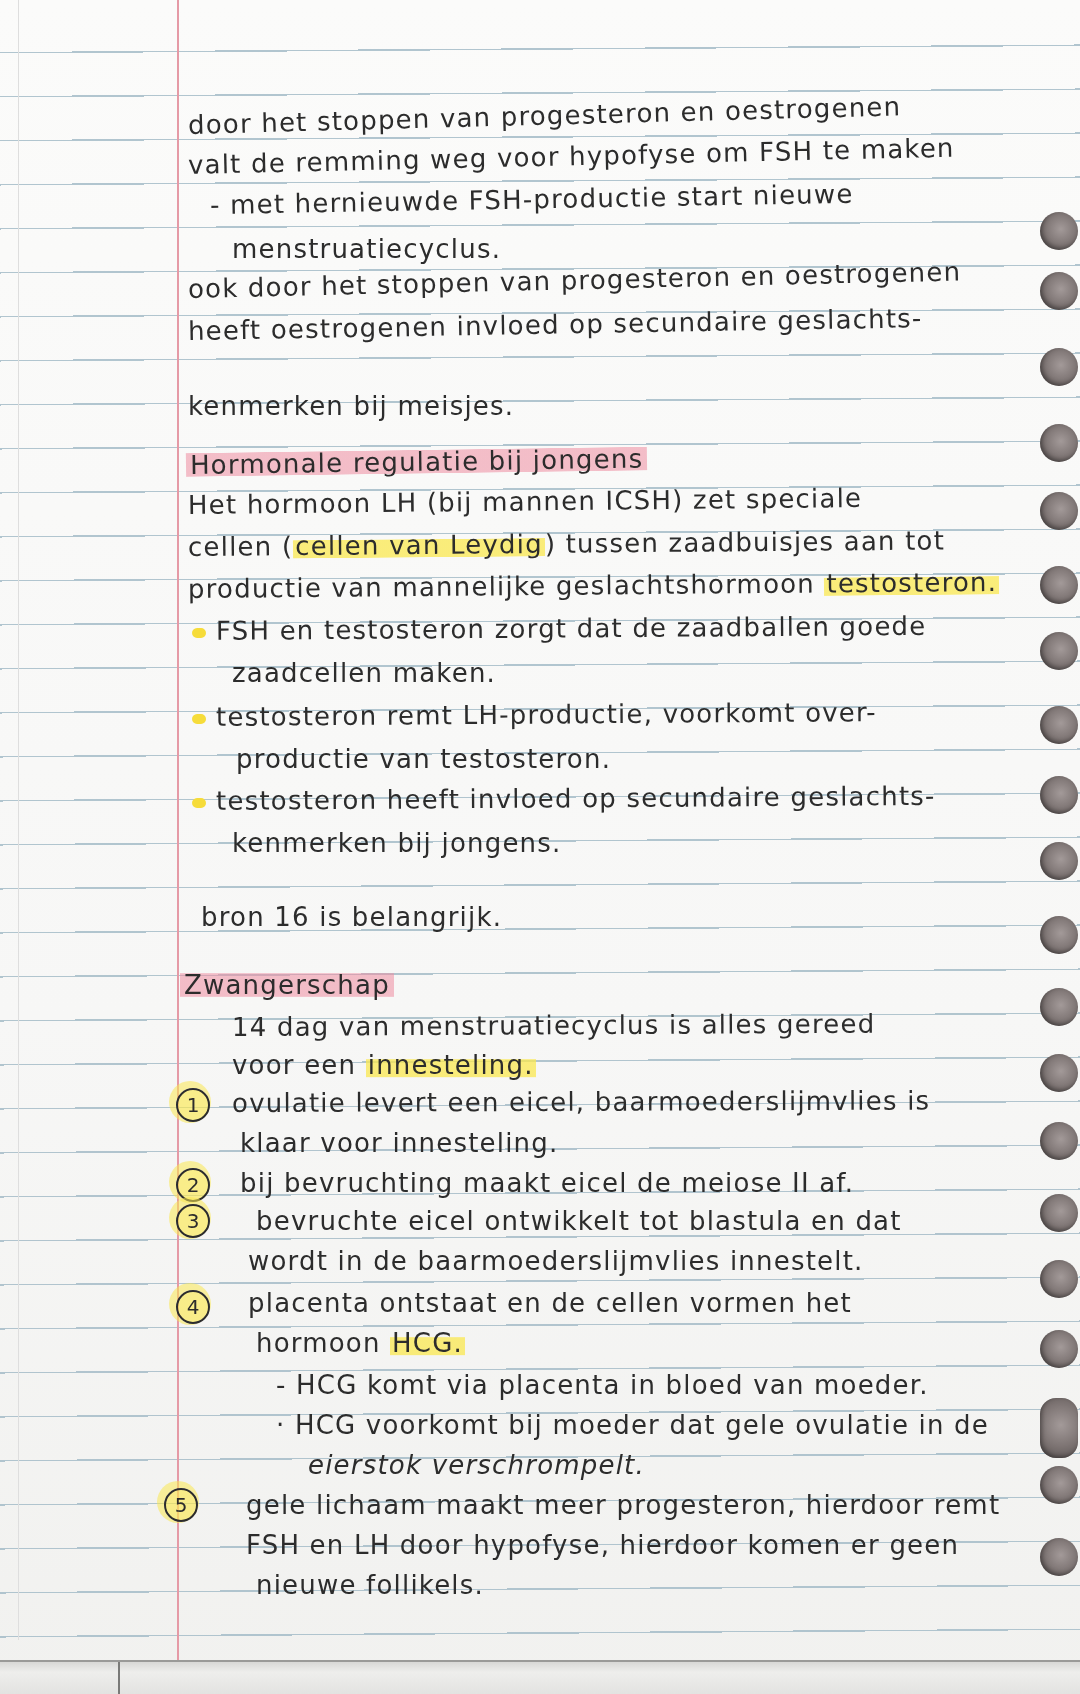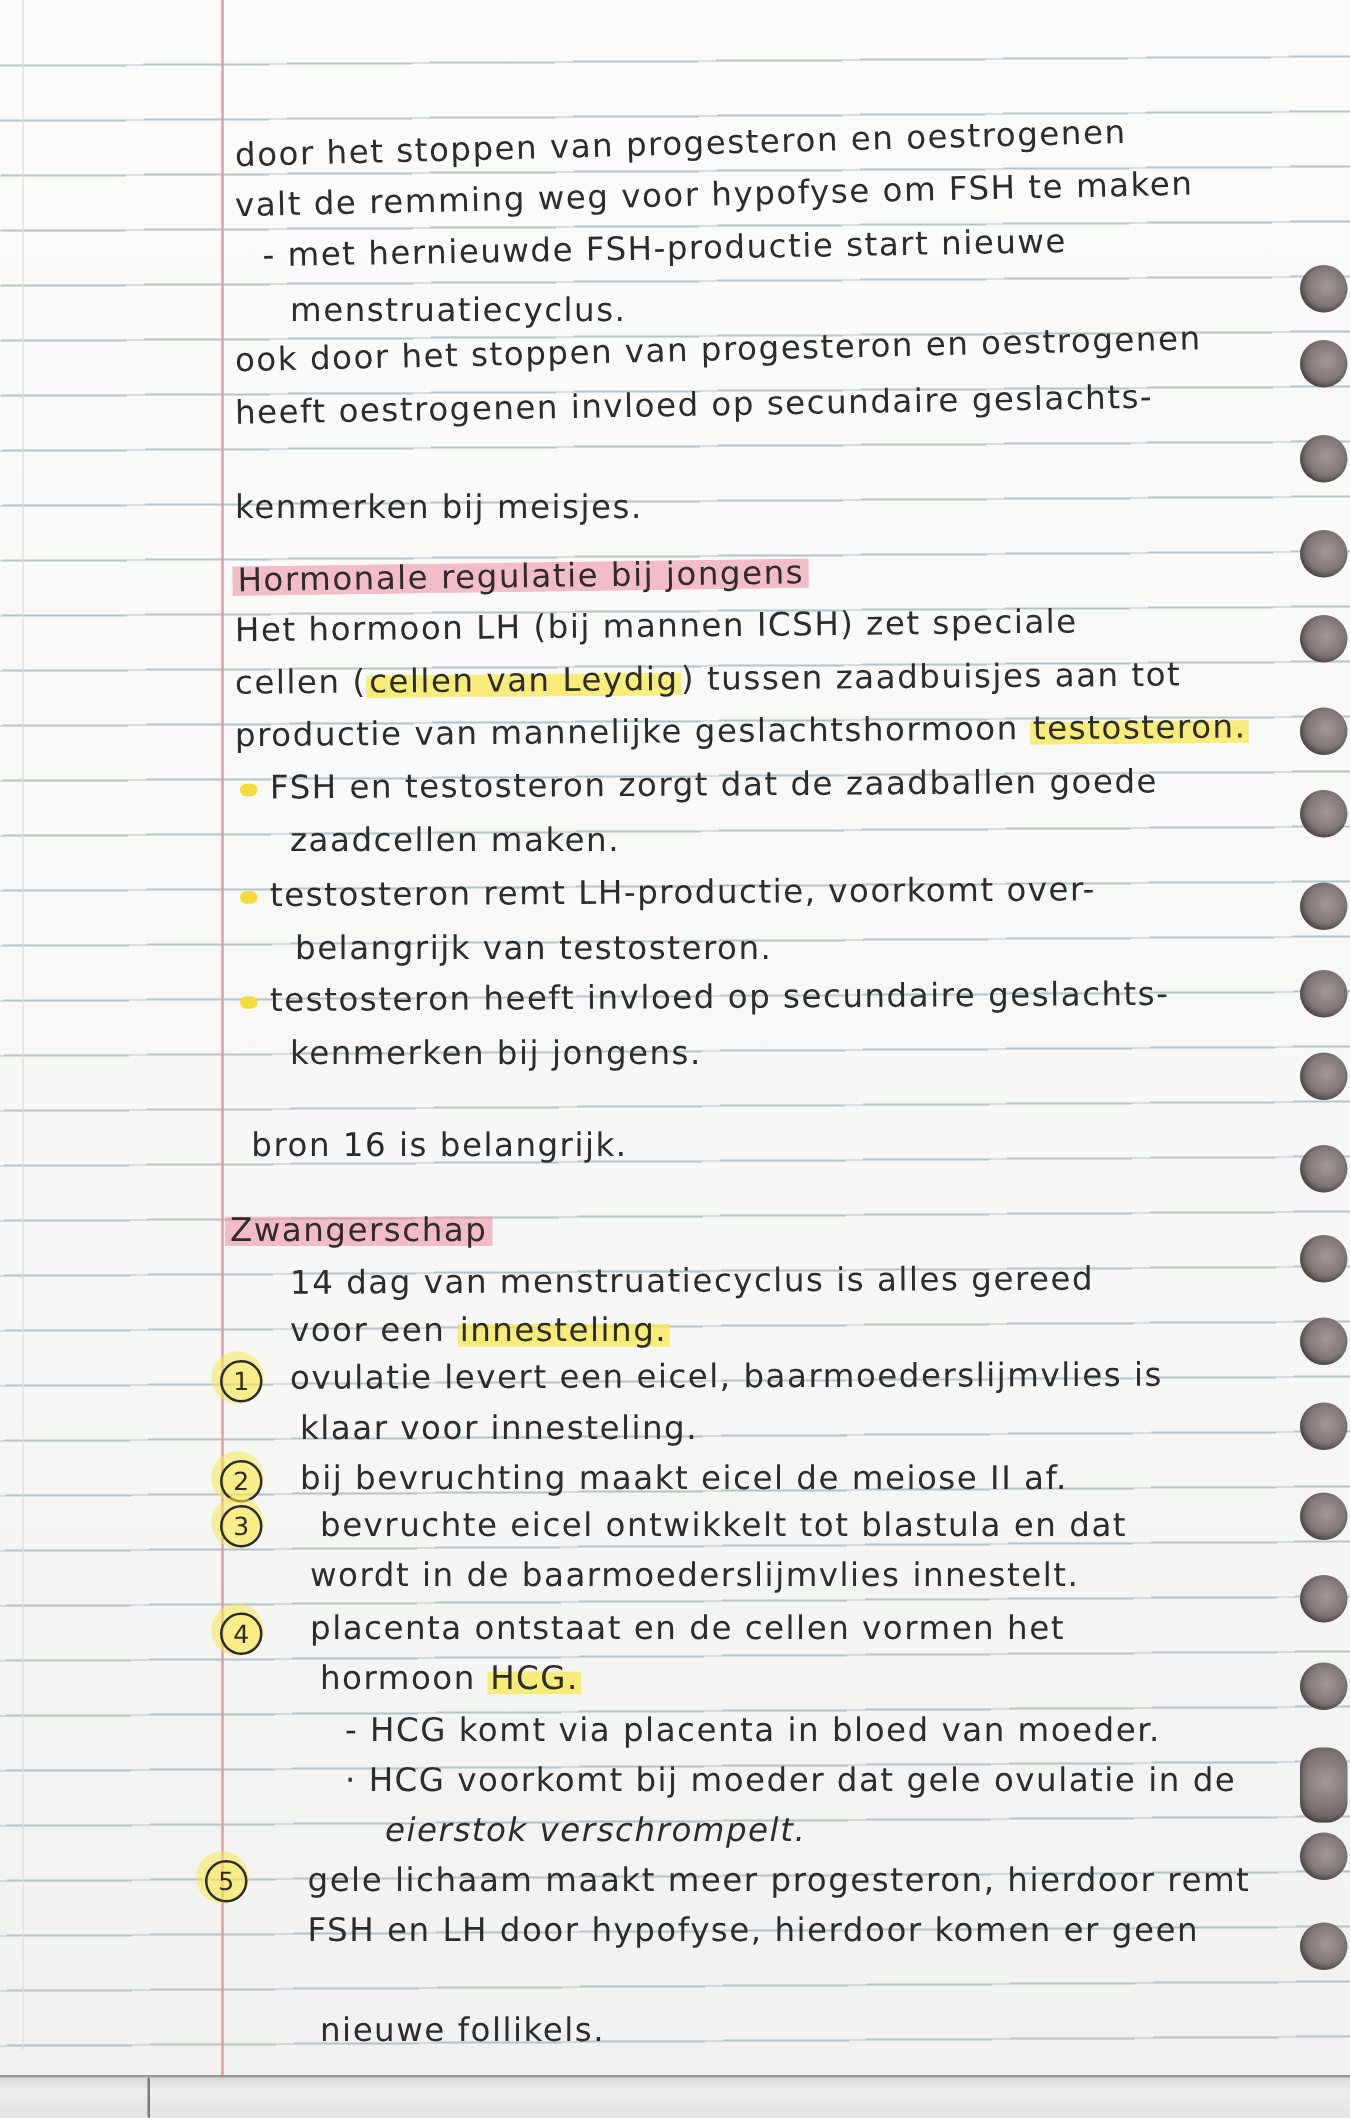--- a/index.html
+++ b/index.html
@@ -132,21 +132,21 @@
     </div>
 
     <div class="line" style="left:192px; top:614px; transform:rotate(-0.4deg);">
       <span class="bullet-mark"></span><span>FSH en testosteron zorgt dat de zaadballen goede</span>
     </div>
     <div class="line" style="left:232px; top:656px;">zaadcellen maken.</div>
 
     <div class="line" style="left:192px; top:700px; transform:rotate(-0.4deg);">
       <span class="bullet-mark"></span><span>testosteron remt LH-productie, voorkomt over-</span>
     </div>
-    <div class="line" style="left:236px; top:742px;">belangrijk van testosteron.</div>
+    <div class="line" style="left:236px; top:742px;">productie van testosteron.</div>
 
     <div class="line" style="left:192px; top:784px; transform:rotate(-0.4deg);">
       <span class="bullet-mark"></span><span>testosteron heeft invloed op secundaire geslachts-</span>
     </div>
     <div class="line" style="left:232px; top:826px;">kenmerken bij jongens.</div>
 
     <div class="line" style="left:188px; top:900px;margin-left:13px;">bron 16 is belangrijk.</div>
   </div>
 
   <div>
@@ -175,15 +175,15 @@
       <span>hormoon </span><span class="hl-yellow">HCG.</span>
     </div>
 
     <div class="line" style="left:276px; top:1368px;text-align:right;">- HCG komt via placenta in bloed van moeder.</div>
     <div class="line" style="left:276px; top:1408px;">· HCG voorkomt bij moeder dat gele ovulatie in de</div>
     <div class="line" style="left:308px; top:1448px;font-style:italic;">eierstok verschrompelt.</div>
 
     <div class="num-circle" style="left:164px; top:1488px;">5</div>
     <div class="line" style="left:246px; top:1488px;">gele lichaam maakt meer progesteron, hierdoor remt</div>
     <div class="line" style="left:246px; top:1528px;">FSH en LH door hypofyse, hierdoor komen er geen</div>
-    <div class="line" style="left:256px; top:1608px;">nieuwe follikels.</div>
+    <div class="line" style="left:256px; top:1568px;">nieuwe follikels.</div>
   </div>
 </div>
 
 </body></html>

